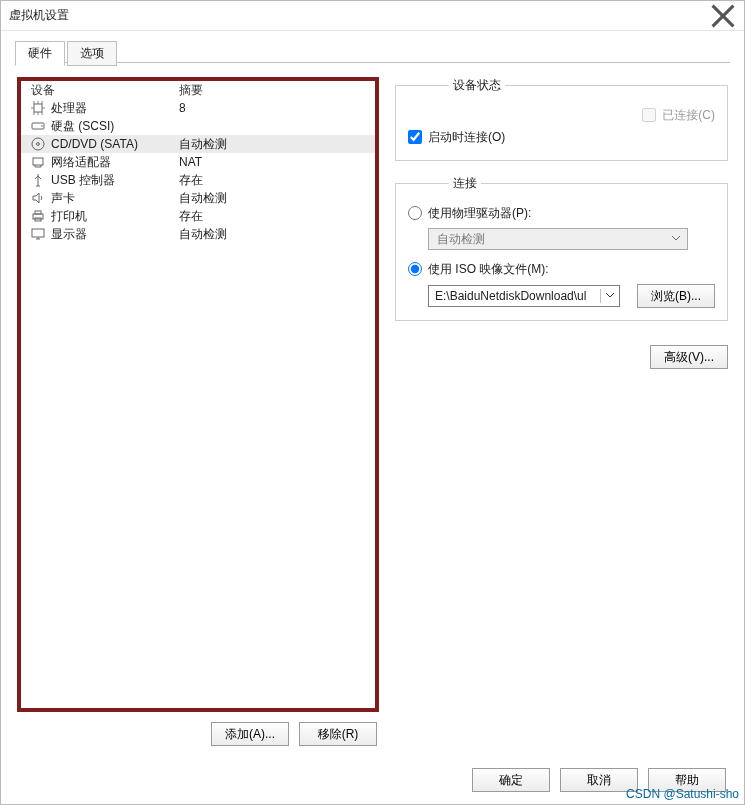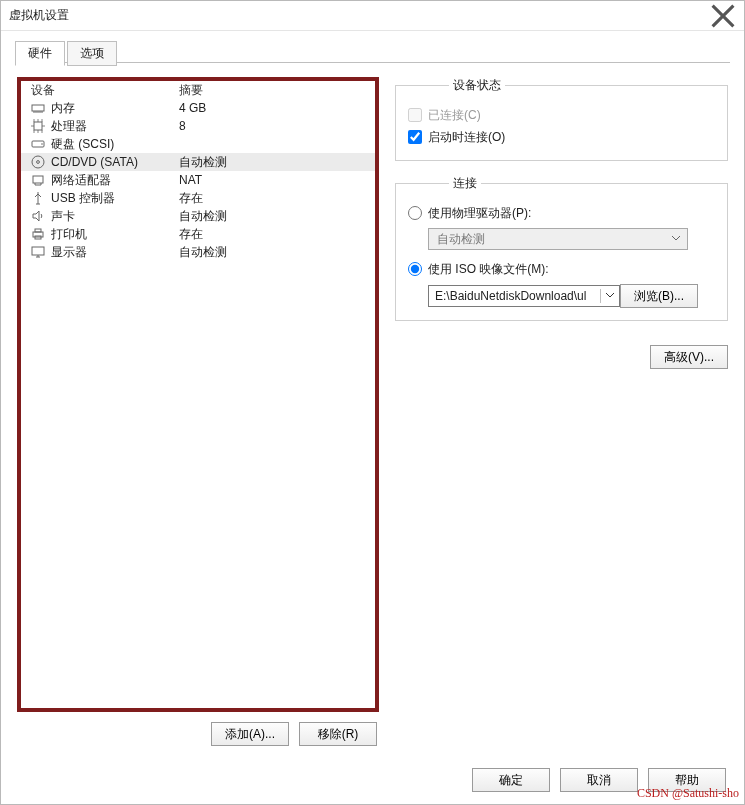--- a/index.html
+++ b/index.html
@@ -136,21 +136,21 @@
   .chk-row, .rad-row {
     display: flex;
     align-items: center;
     gap: 6px;
     height: 22px;
     font-size: 12px;
   }
   input[type=checkbox], input[type=radio] {
     width: 14px; height: 14px; margin: 0;
   }
-  .chk-row.disabled { color: #9a9a9a; }
+  .chk-row.disabled { color: #9a9a9a; justify-content: flex-end; }
   .select-like {
     height: 22px;
     border: 1px solid #a9a9a9;
     background: #efefef;
     color: #7a7a7a;
     display: flex; align-items: center;
     padding: 0 22px 0 8px;
     position: relative;
     width: 260px;
     margin: 4px 0 8px 20px;
@@ -171,38 +171,37 @@
     font-size: 12px;
     overflow: hidden; white-space: nowrap;
   }
   .combo-editable .chev {
     position: absolute; right: 4px; top: 50%; transform: translateY(-50%);
     color: #333;
     border-left: 1px solid #bfbfbf;
     padding-left: 4px;
   }
   .iso-row {
-    display: flex; align-items: center; gap: 0;
+    display: flex; align-items: center; gap: 17px;
     margin: 4px 0 0 20px;
   }
   .adv-row {
     display: flex; justify-content: flex-end;
     margin-top: 10px;
   }
   .bottom-bar {
     display: flex; justify-content: flex-end; gap: 10px;
     padding: 12px 18px;
   }
   .watermark {
     position: absolute;
     right: 6px; bottom: 4px;
     font-size: 12px;
-    color: #b91c1c;
+    color: #0369a1;
     pointer-events: none;
-    font-family: Liberation Serif, serif;
   }
 </style>
 </head>
 <body>
 <div class="window">
 
   <div class="titlebar">
     <span>虚拟机设置</span>
     <span class="spacer"></span>
     <span class="close">
@@ -219,32 +218,20 @@
 
   <div class="content">
 
     <div class="left-col">
       <div class="device-list">
         <div class="list-header">
           <span class="col-dev">设备</span>
           <span class="col-sum">摘要</span>
         </div>
 
-        <div class="list-row">
-          <span class="col-dev">
-            <span class="icon">
-              <svg viewBox="0 0 14 14">
-                  <rect x="1" y="4" width="12" height="6" fill="none" stroke="currentColor"></rect>
-                  <path d="M3 10v2M5 10v2M7 10v2M9 10v2M11 10v2" stroke="currentColor"></path>
-                </svg>
-            </span>
-            <span>内存</span>
-          </span>
-          <span class="col-sum">4 GB</span>
-        </div>
 
         <div class="list-row">
           <span class="col-dev">
             <span class="icon">
               <svg viewBox="0 0 14 14">
                   <rect x="3" y="3" width="8" height="8" fill="none" stroke="currentColor"></rect>
                   <path d="M7 0v3M7 11v3M0 7h3M11 7h3M3 0v3M11 0v3M3 11v3M11 11v3" stroke="currentColor" stroke-width="0.8"></path>
                 </svg>
             </span>
             <span>处理器</span>

